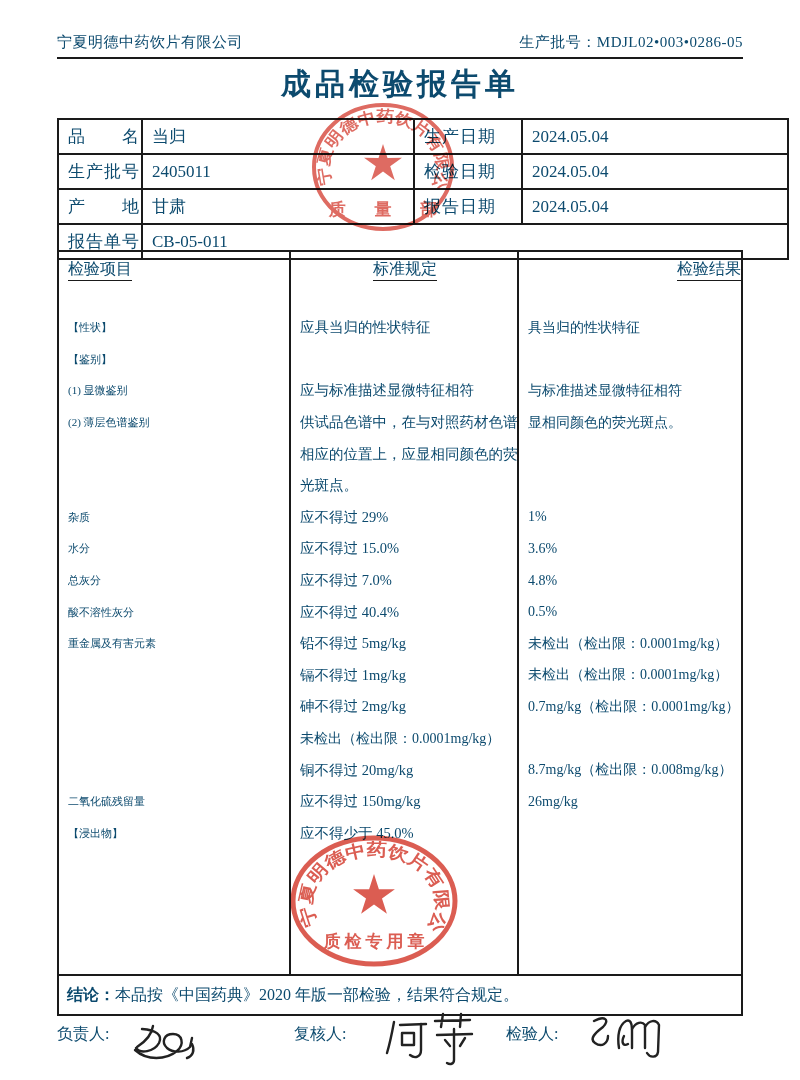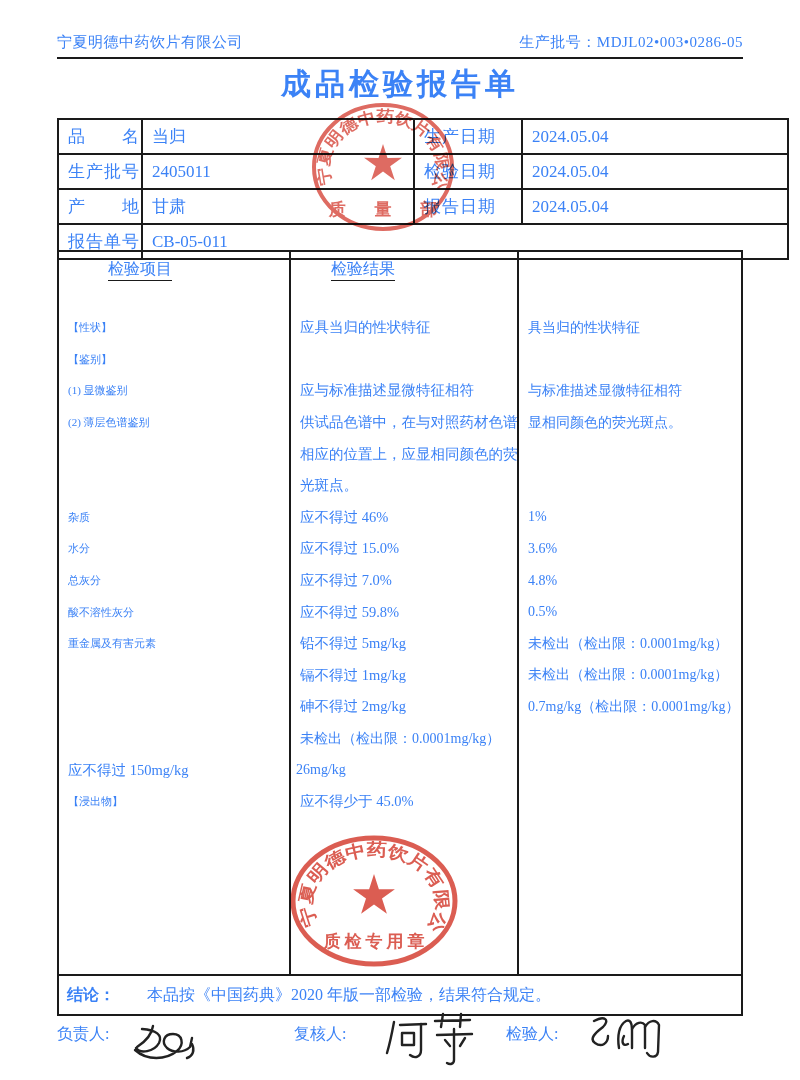--- a/index.html
+++ b/index.html
@@ -1,47 +1,47 @@
 <!DOCTYPE html>
 <html><head>
 <meta charset="utf-8">
 <style>
   html,body{margin:0;padding:0;background:#ffffff;}
   .page{position:relative;width:800px;height:1080px;background:#fff;overflow:hidden;
-        font-family:"Liberation Serif","DejaVu Serif",serif;color:#3b82f6;}
+        font-family:"Liberation Serif","DejaVu Serif",serif;color:#0c4a6e;}
   
   .header-bar{position:absolute;top:33px;left:57px;width:686px;display:flex;
               justify-content:space-between;font-size:15px;letter-spacing:.5px;}
   .rule{position:absolute;top:57px;left:57px;width:686px;height:2px;background:#1a1a1a;}
   .doc-title{position:absolute;top:64px;left:0;width:800px;text-align:center;
              font-size:30px;font-weight:bold;letter-spacing:4px;}
   
   .info-table{position:absolute;top:118px;left:57px;width:686px;border-collapse:collapse;
               table-layout:fixed;font-size:17px;}
   .info-table td{border:2px solid #1a1a1a;height:33px;padding:0 0 0 9px;white-space:nowrap;overflow:hidden;}
   .info-table td.lbl{letter-spacing:1px;}
   .w1{width:73px;} .w2{width:261px;} .w3{width:97px;} .w4{width:255px;}
   
   .main-table{position:absolute;top:250px;left:57px;width:682px;height:722px;
               border:2px solid #1a1a1a;}
   .vdiv{position:absolute;top:0;bottom:0;width:2px;background:#1a1a1a;}
   .vdiv.d1{left:230px;} .vdiv.d2{left:458px;}
   .hdr-row{display:flex;height:60px;padding-top:7px;box-sizing:border-box;font-size:16px;}
   .hc{box-sizing:border-box;}
-  .hc1{width:232px;padding-left:9px;margin-left:40px;} .hc2{width:228px;text-align:center;} .hc3{flex:1;text-align:left;}
+  .hc1{width:232px;padding-left:9px;} .hc2{width:228px;text-align:center;} .hc3{flex:1;text-align:right;}
   .u{border-bottom:1px solid #1a1a1a;padding-bottom:3px;}
   .lines{}
   .line{display:flex;height:31.6px;align-items:center;}
   .c{box-sizing:border-box;white-space:nowrap;overflow:visible;}
   .c1{width:232px;padding-left:9px;font-size:11px;}
   .c2{width:228px;padding-left:9px;font-size:14.5px;}
   .c3{flex:1;padding-left:9px;font-size:14px;}
   
   .conclusion{position:absolute;top:974px;left:57px;width:682px;height:38px;
-              border:2px solid #1a1a1a;display:flex;align-items:center;font-size:16px;gap:32px;}
+              border:2px solid #1a1a1a;display:flex;align-items:center;font-size:16px;}
   .conclusion .lab{font-weight:bold;padding-left:8px;}
   
   .signers{position:absolute;top:1014px;left:57px;width:686px;height:66px;font-size:16px;}
   .signer-label{position:absolute;top:10px;white-space:nowrap;}
   .sl1{left:0;} .sl2{left:237px;} .sl3{left:449px;}
   .sig{position:absolute;}
   .sig path{fill:none;stroke:#222;stroke-width:2.4;stroke-linecap:round;stroke-linejoin:round;}
   .sig1{left:66px;top:6px;} .sig2{left:322px;top:-2px;} .sig3{left:520px;top:-2px;}
   
   .stamp{position:absolute;mix-blend-mode:multiply;}
@@ -86,20 +86,21 @@
       <td colspan="3">CB-05-011</td>
     </tr>
   </tbody>
     </table>
 
   <div class="main-table">
     <div class="vdiv d1"></div>
     <div class="vdiv d2"></div>
     <div class="hdr-row">
       <div class="hc hc1"><span class="u">检验项目</span></div>
+      <div class="hc hc2"><span class="u">标准规定</span></div>
       <div class="hc hc3"><span class="u">检验结果</span></div>
     </div>
     <div class="lines">
 
         <div class="line">
           <div class="c c1">【性状】</div>
           <div class="c c2">应具当归的性状特征</div>
           <div class="c c3">具当归的性状特征</div>
         </div>
 
@@ -129,39 +130,39 @@
 
         <div class="line">
           <div class="c c1"></div>
           <div class="c c2">光斑点。</div>
           <div class="c c3"></div>
         </div>
 
 
         <div class="line">
           <div class="c c1">杂质</div>
-          <div class="c c2">应不得过 46%</div>
+          <div class="c c2">应不得过 29%</div>
           <div class="c c3">1%</div>
         </div>
 
         <div class="line">
           <div class="c c1">水分</div>
           <div class="c c2">应不得过 15.0%</div>
           <div class="c c3">3.6%</div>
         </div>
 
         <div class="line">
           <div class="c c1">总灰分</div>
           <div class="c c2">应不得过 7.0%</div>
           <div class="c c3">4.8%</div>
         </div>
 
         <div class="line">
           <div class="c c1">酸不溶性灰分</div>
-          <div class="c c2">应不得过 59.8%</div>
+          <div class="c c2">应不得过 40.4%</div>
           <div class="c c3">0.5%</div>
         </div>
 
         <div class="line">
           <div class="c c1">重金属及有害元素</div>
           <div class="c c2">铅不得过 5mg/kg</div>
           <div class="c c3">未检出（检出限：0.0001mg/kg）</div>
         </div>
 
         <div class="line">
@@ -174,22 +175,28 @@
           <div class="c c1"></div>
           <div class="c c2">砷不得过 2mg/kg</div>
           <div class="c c3">0.7mg/kg（检出限：0.0001mg/kg）</div>
         </div>
 
         <div class="line">
           <div class="c c1"></div>
           <div class="c c3">未检出（检出限：0.0001mg/kg）</div>
         </div>
 
-
-        <div class="line">
+        <div class="line">
+          <div class="c c1"></div>
+          <div class="c c2">铜不得过 20mg/kg</div>
+          <div class="c c3">8.7mg/kg（检出限：0.008mg/kg）</div>
+        </div>
+
+        <div class="line">
+          <div class="c c1">二氧化硫残留量</div>
           <div class="c c2">应不得过 150mg/kg</div>
           <div class="c c3">26mg/kg</div>
         </div>
 
         <div class="line">
           <div class="c c1">【浸出物】</div>
           <div class="c c2">应不得少于 45.0%</div>
         </div>
       </div>
   </div>

